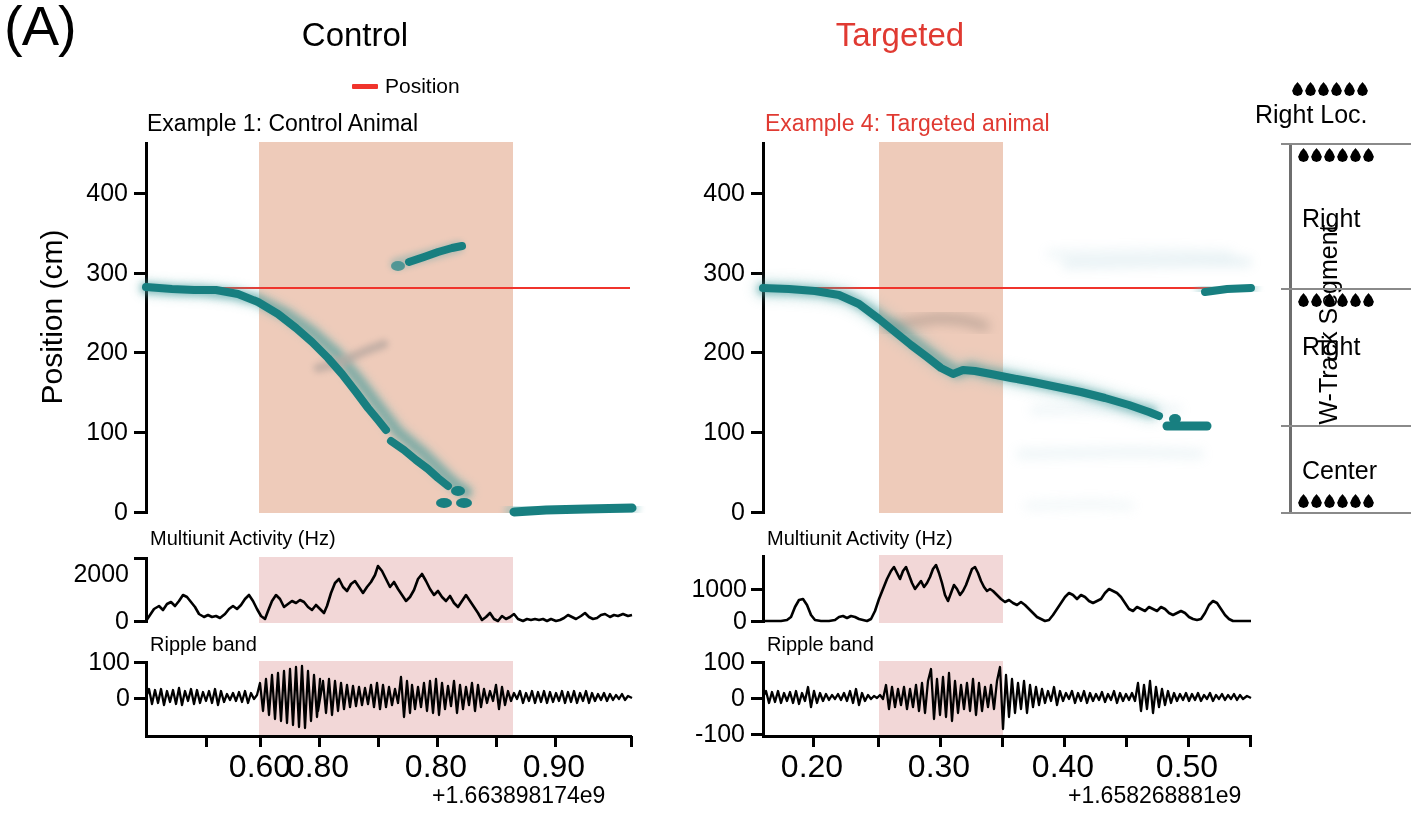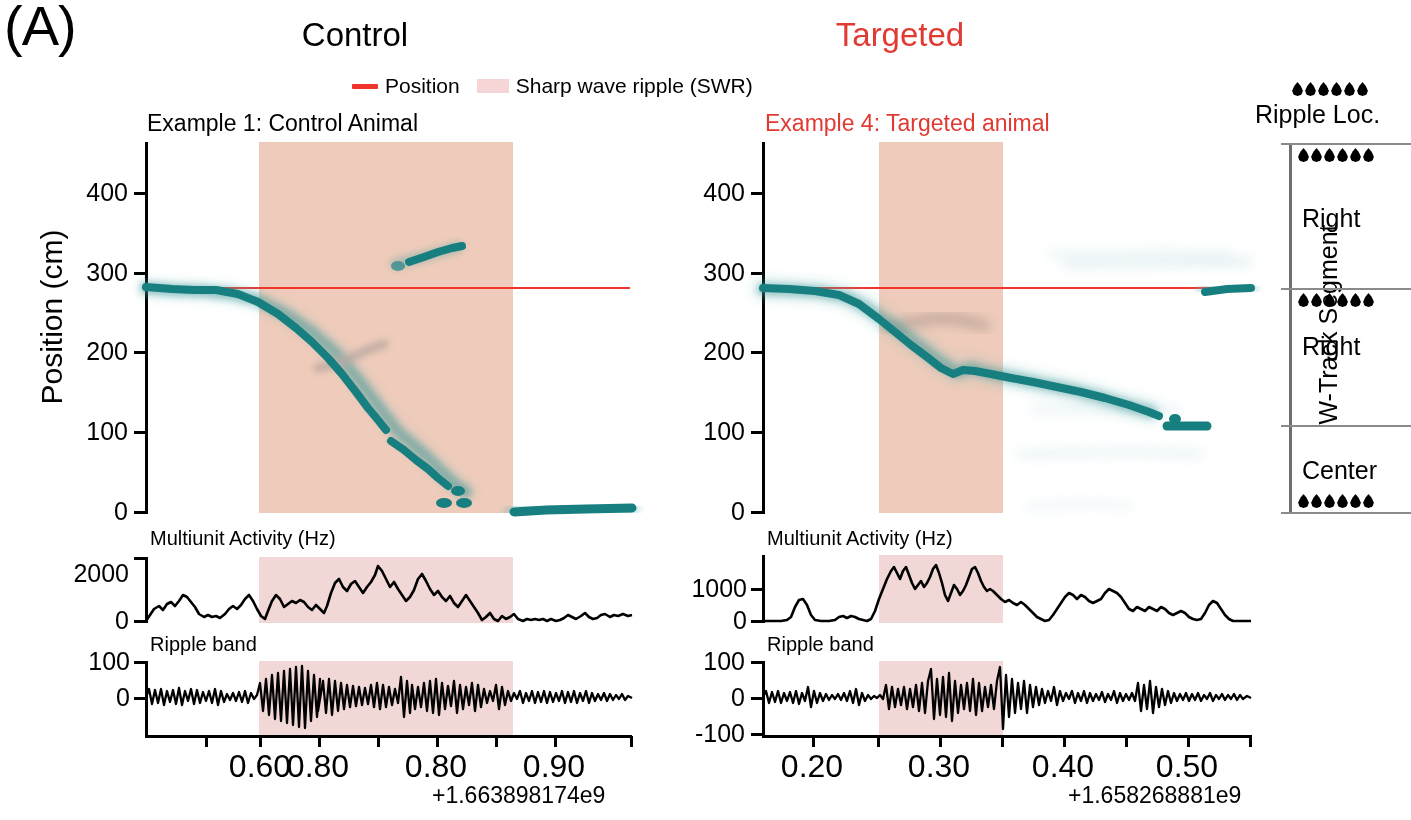--- a/index.html
+++ b/index.html
@@ -55,24 +55,20 @@
 
 <div class="abs ctr col-title" id="title-control">Control</div>
 
 <div class="abs ctr col-title" id="title-targeted">Targeted</div>
 
 <div class="abs" id="legend">
   <div class="leg-item">
     <span class="leg-line" style="background:#f0342c"></span>
     <span>Position</span>
   </div>
-  <div class="leg-item">
-    <span class="leg-patch" style="background:#f5d5d5"></span>
-    <span>Sharp wave ripple (SWR)</span>
-  </div>
 </div>
 
 <div class="abs" id="ylabel-position">Position (cm)</div>
 
 <div class="abs subtitle" id="sub-left">Example 1: Control Animal</div>
 <div class="abs subtitle" id="sub-right">Example 4: Targeted animal</div>
 
 <div class="abs" style="left:0;top:0;width:1411px;height:820px;pointer-events:none;">
 
   <div class="swr" style="left:259px;top:142px;width:254px;height:371px;background:#eecbba;"></div>
@@ -355,21 +351,21 @@
 <div class="abs" style="left:0;top:0;">
 
   <div class="drops" style="left:1292px;top:82px;">
     <span class="drop"></span>
     <span class="drop"></span>
     <span class="drop"></span>
     <span class="drop"></span>
     <span class="drop"></span>
     <span class="drop"></span>
   </div>
-  <div id="reward-loc-label">Ripple Loc.</div>
+  <div id="reward-loc-label">Right Loc.</div>
 
   <div class="wt-vline" style="left:1289px;top:143px;height:370px;"></div>
 
   <div class="abs" id="wtrack-ylabel">W-Track Segment</div>
 
   <div class="wt-hline" style="left:1281px;top:143px;width:130px;"></div>
   <div class="wt-hline" style="left:1281px;top:288px;width:130px;"></div>
   <div class="wt-hline" style="left:1281px;top:425px;width:130px;"></div>
   <div class="wt-hline" style="left:1281px;top:512px;width:130px;"></div>
 

